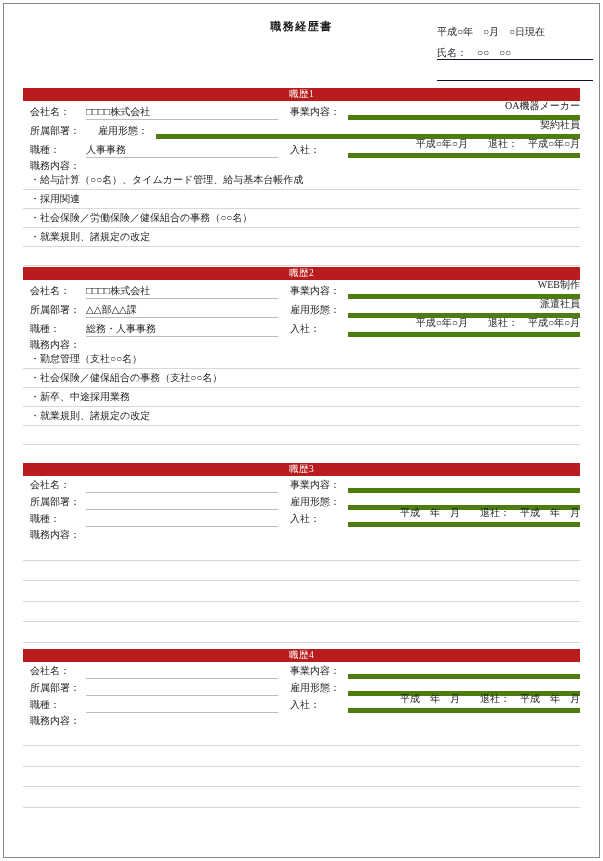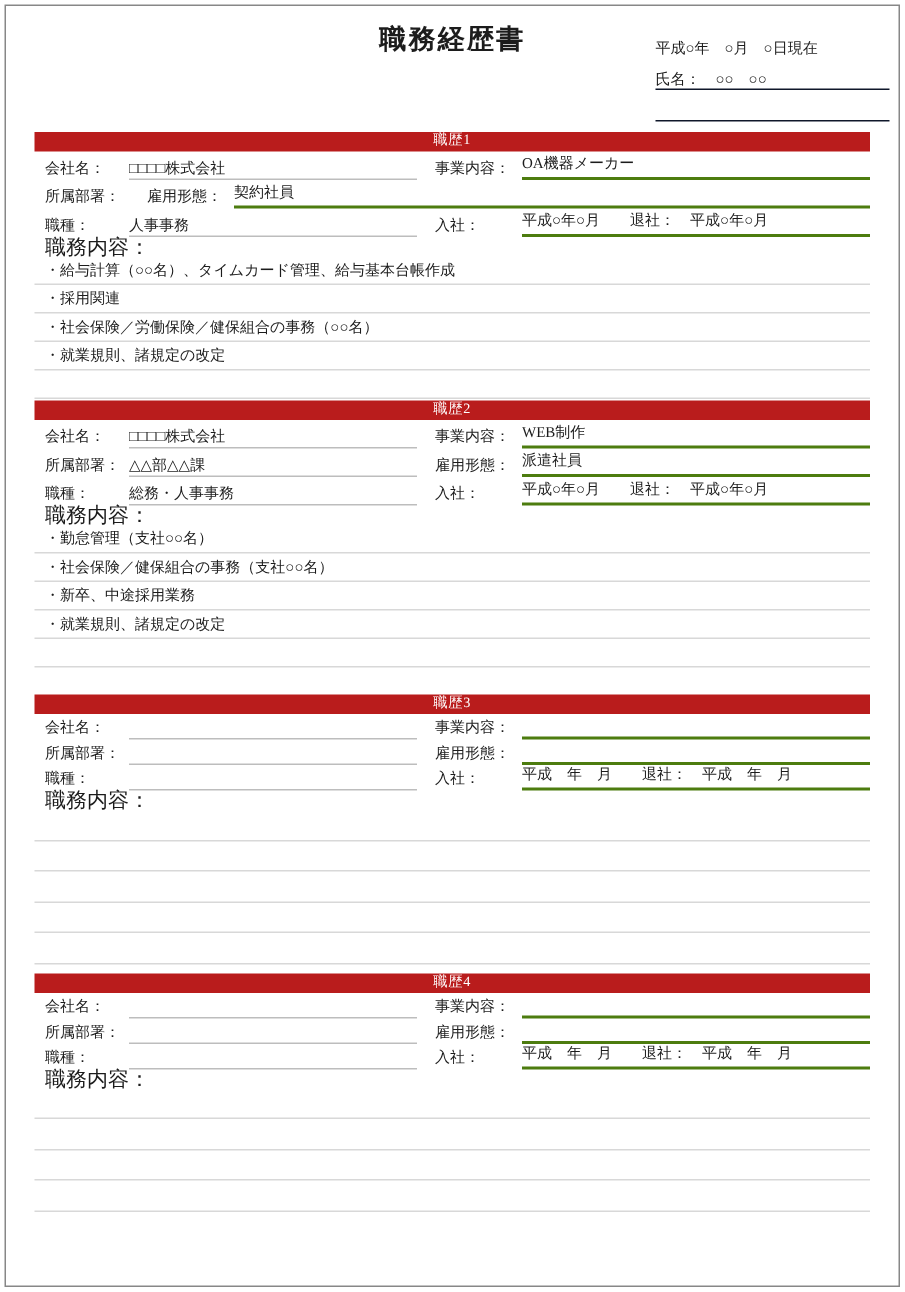--- a/index.html
+++ b/index.html
@@ -15,21 +15,21 @@
     border: 1px solid #878787;
     background: #fff;
     overflow: hidden;
   }
   .content { padding: 0 19px; }
 
   
   .title {
     margin-top: 14px;
     text-align: center;
-    font-size: 18px;
+    font-size: 11px;
     font-weight: bold;
     letter-spacing: 1.5px;
     height: 17px;
     line-height: 17px;
   }
   .header-right {
     margin-top: 4px;
     margin-left: auto;
     margin-right: -13px;
     width: 156px;
@@ -60,25 +60,25 @@
     align-items: flex-end;
     height: 19px;
     font-size: 10px;
     white-space: nowrap;
   }
   .sec.empty .frow { height: 17px; }
   .flabel  { width: 63px; padding-left: 7px; padding-bottom: 1px; }
   .fval    { width: 192px; border-bottom: 1px solid #bdbdbd; padding-bottom: 1px; height: 15px; overflow: visible; }
   .fgap    { width: 12px; }
   .flabel2 { width: 58px; padding-bottom: 1px; }
-  .fval2   { flex: 1; border-bottom: 2px solid #4d7c0f; padding-bottom: 16px; height: 15px; overflow: visible; }
+  .fval2   { flex: 1; border-bottom: 5px solid #4d7c0f; padding-bottom: 16px; height: 15px; overflow: visible; text-align: right; }
   .duties-label {
     height: 11px;
     line-height: 11px;
-    font-size: 14px;
+    font-size: 10px;
     padding-left: 7px;
     overflow: visible;
     margin-top: 2px;
   }
   .dline {
     height: 19px;
     border-bottom: 1px solid #d8d8d8;
     font-size: 10px;
     display: flex;
     align-items: flex-end;

